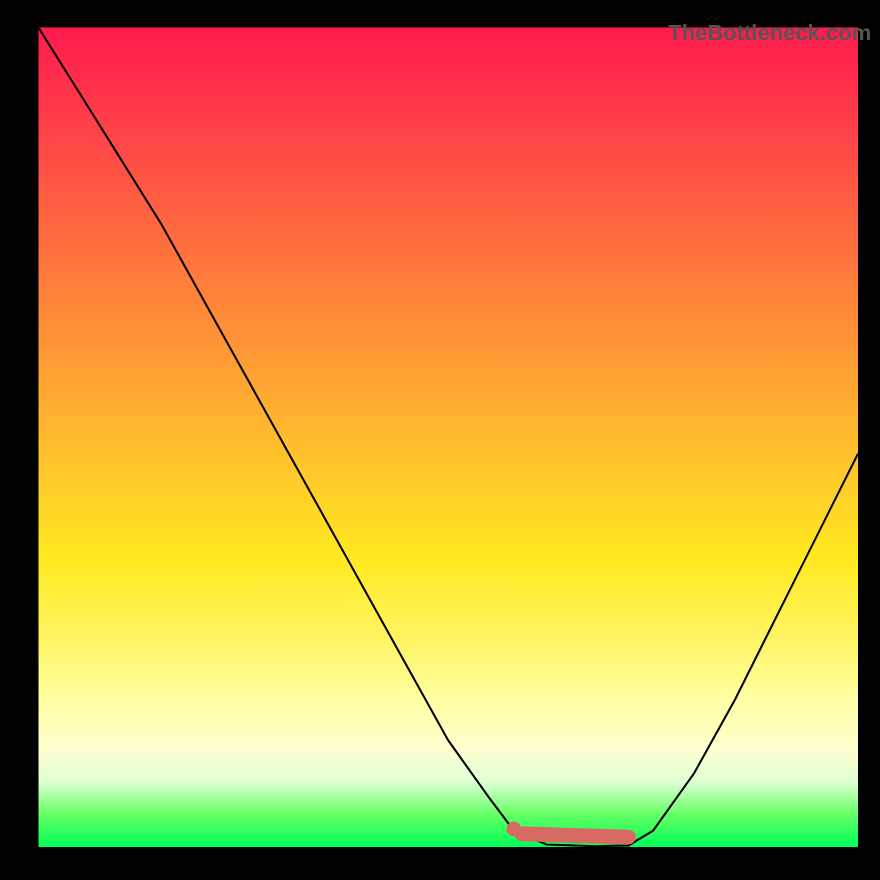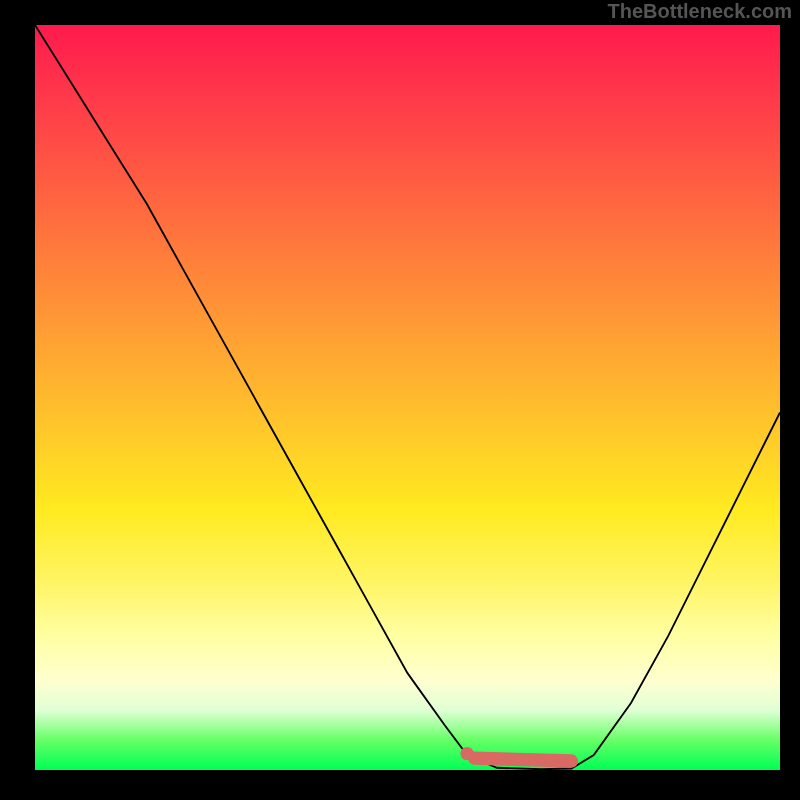--- a/index.html
+++ b/index.html
@@ -6,21 +6,21 @@
     margin: 0;
     padding: 0;
     width: 800px;
     height: 800px;
     background: #000;
     position: relative;
     font-family: Arial, sans-serif;
   }
   .watermark {
     position: absolute;
-    top: 0;
+    top: 19px;
     right: 8px;
     color: #555;
     font-size: 20px;
     font-weight: bold;
     z-index: 10;
   }
   .plot-bg {
     position: absolute;
     left: 35px;
     top: 25px;

